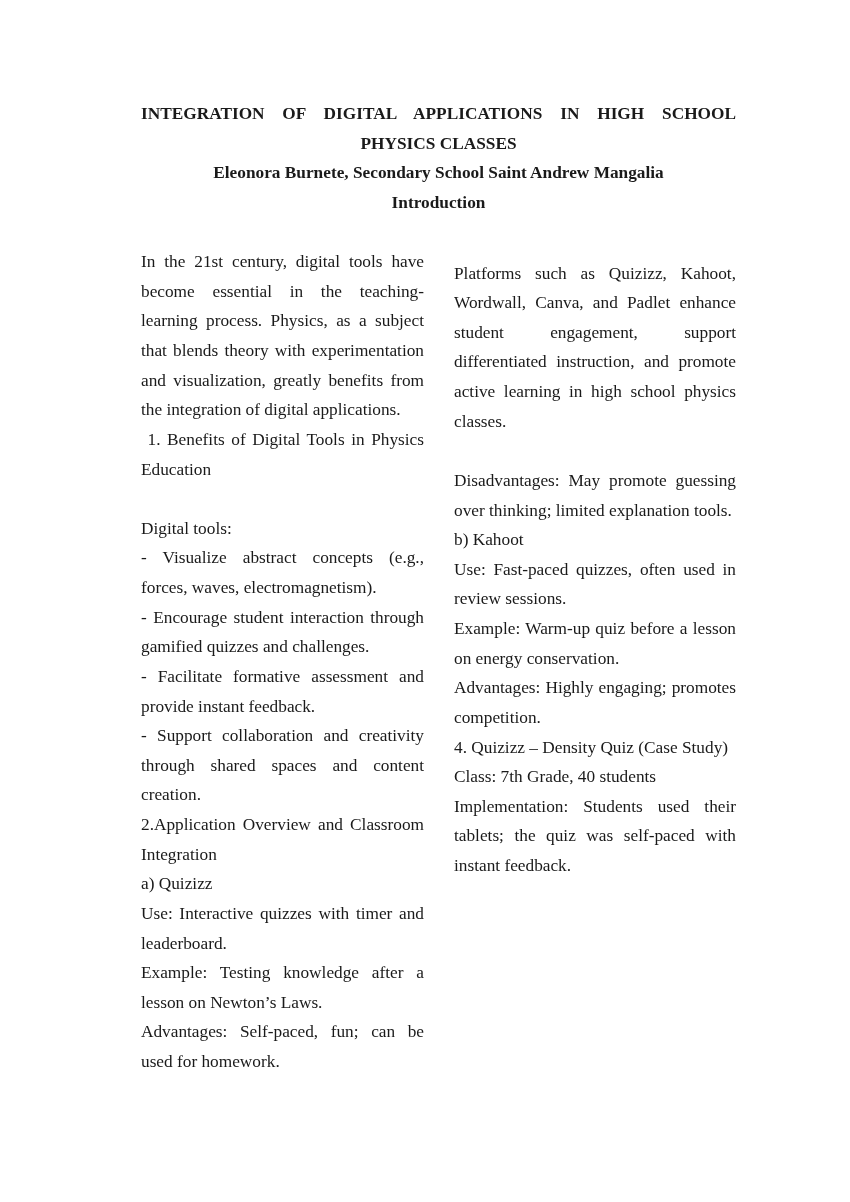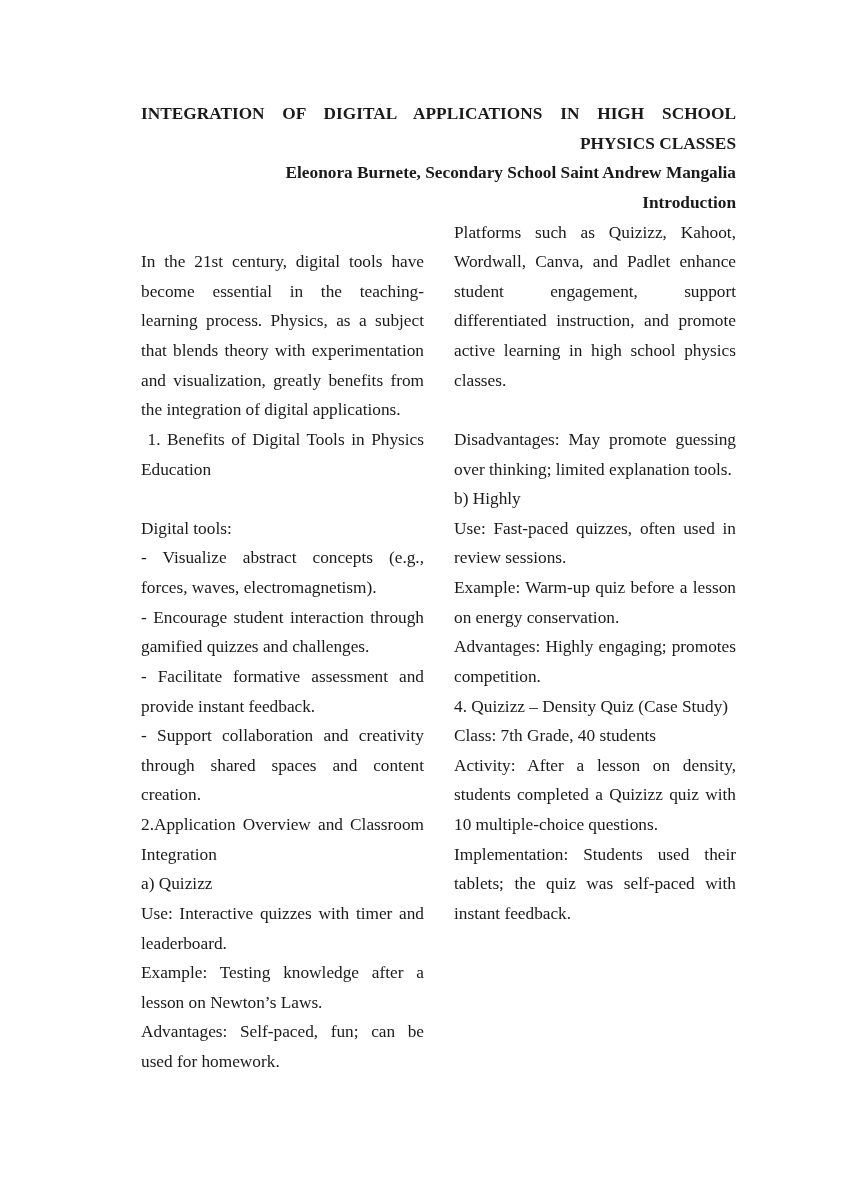--- a/index.html
+++ b/index.html
@@ -26,37 +26,37 @@
     position: absolute;
     left: 127px;
     top: 99px;
     width: 595px;
     font-size: 17.3px;
     line-height: 29.63px;
   }
   .doc p { margin: 0; }
   .title-line, .byline, .section-heading {
     font-weight: bold;
-    text-align: right;
+    text-align: center;
   }
   .justify-all {
     text-align: justify;
     text-align-last: justify;
   }
   .columns {
     display: flex;
     gap: 30px;
     align-items: flex-start;
   }
   .col {
     width: 283px;
     text-align: justify;
     hyphens: none;
   }
-  .col-right { width: 282px; }
+  .col-right { width: 282px; margin-top: 41px; }
   .para {
     margin: 0;
     min-height: 29.63px;
   }
 </style>
 </head>
 <body>
 
 <div class="page">
   <div class="doc">
@@ -78,24 +78,23 @@
           <p class="para">2.Application Overview and Classroom Integration</p>
           <p class="para">a) Quizizz</p>
           <p class="para">Use: Interactive quizzes with timer and leaderboard.</p>
           <p class="para">Example: Testing knowledge after a lesson on Newton’s Laws.</p>
           <p class="para">Advantages: Self-paced, fun; can be used for homework.</p>
         </div>
       <div class="col col-right">
           <p class="para">Platforms such as Quizizz, Kahoot, Wordwall, Canva, and Padlet enhance student engagement, support differentiated instruction, and promote active learning in high school physics classes.</p>
           <p class="para blank"></p>
           <p class="para">Disadvantages: May promote guessing over thinking; limited explanation tools.</p>
-          <p class="para">b) Highly</p>
+          <p class="para">b) Kahoot</p>
           <p class="para">Use: Fast-paced quizzes, often used in review sessions.</p>
           <p class="para">Example: Warm-up quiz before a lesson on energy conservation.</p>
           <p class="para">Advantages: Highly engaging; promotes competition.</p>
           <p class="para">4. Quizizz – Density Quiz (Case Study)</p>
           <p class="para">Class: 7th Grade, 40 students</p>
-          <p class="para">Activity: After a lesson on density, students completed a Quizizz quiz with 10 multiple-choice questions.</p>
           <p class="para">Implementation: Students used their tablets; the quiz was self-paced with instant feedback.</p>
         </div>
     </div>
   </div>
 </div>
 
 </body></html>

